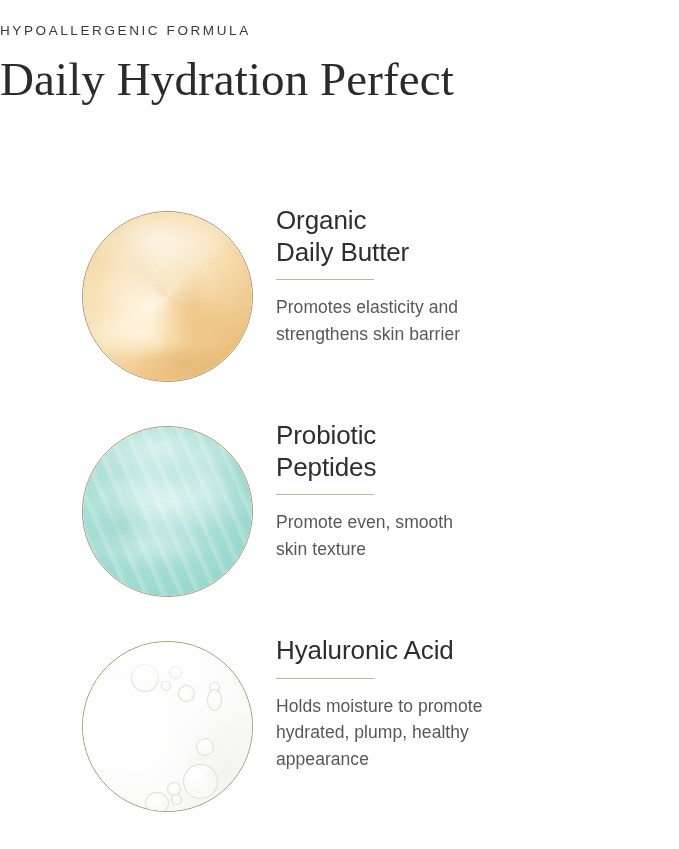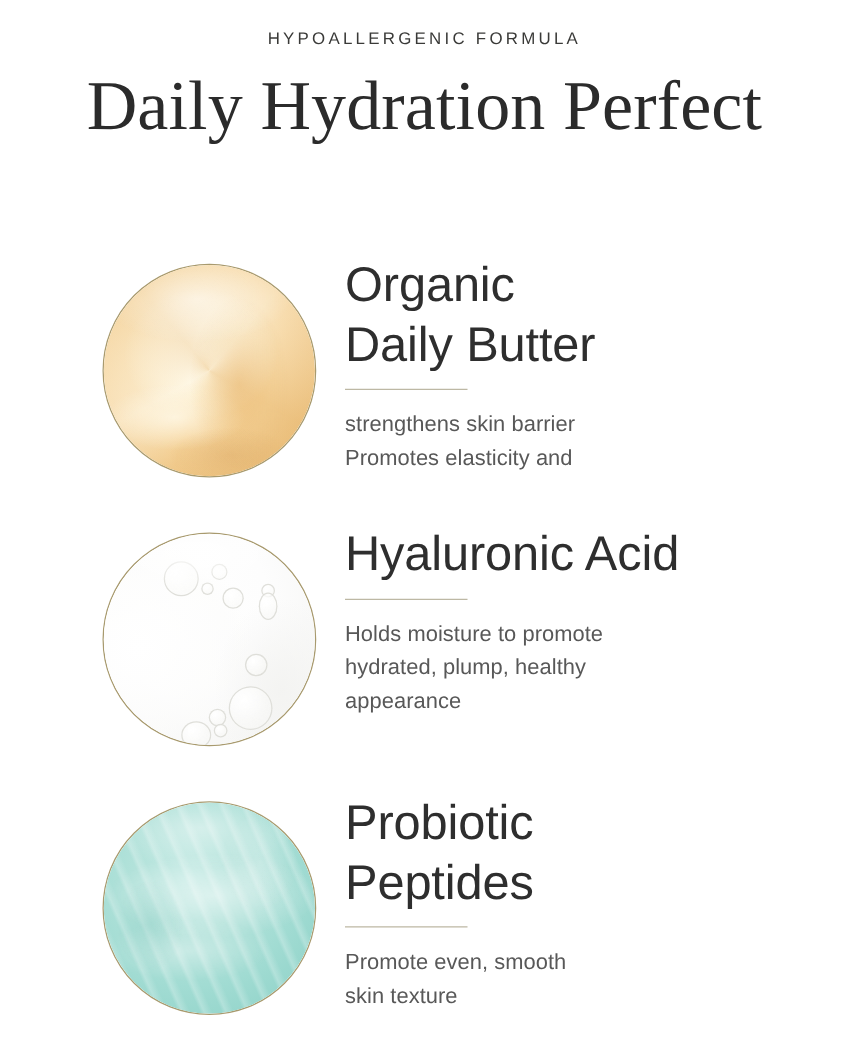--- a/index.html
+++ b/index.html
@@ -21,35 +21,35 @@
     height: 849px;
     background: #ffffff;
   }
 
   
   .header {
     position: absolute;
     top: 24px;
     left: 0;
     width: 679px;
-    text-align: center;
+    text-align: left;
   }
   .eyebrow {
     font-family: "Liberation Sans", sans-serif;
     font-size: 13.5px;
     font-weight: 400;
     letter-spacing: 2.6px;
     color: #3a3a38;
     text-transform: uppercase;
     line-height: 1;
     margin: 0;
   }
   .headline {
     font-family: "Liberation Serif", "DejaVu Serif", serif;
-    font-size: 56px;
+    font-size: 47px;
     font-weight: 400;
     color: #2b2b2b;
     line-height: 1.18;
     margin: 14px 0 0 0;
     letter-spacing: 0.1px;
   }
   .headline .hl-line {
     display: block;
   }
 
@@ -173,21 +173,21 @@
 
   
   .row-text {
     position: absolute;
     left: 276px;
     top: 0;
     width: 380px;
   }
   .ing-title {
     font-family: "Liberation Sans", sans-serif;
-    font-size: 39px;
+    font-size: 26px;
     font-weight: 300;
     color: #2e2e2e;
     line-height: 1.22;
     letter-spacing: -0.1px;
     margin: 0;
   }
   .ing-title .t-line { display: block; }
   .divider {
     width: 98px;
     height: 1px;
@@ -229,22 +229,45 @@
           <div class="tex gloss"></div>
         </div>
       </div>
       <div class="row-text">
         <h2 class="ing-title">
           <span class="t-line">Organic</span>
           <span class="t-line">Daily Butter</span>
         </h2>
         <div class="divider"></div>
         <p class="ing-desc">
+          <span class="d-line">Promotes elasticity and</span>
           <span class="d-line">strengthens skin barrier</span>
-          <span class="d-line">Promotes elasticity and</span>
+        </p>
+      </div>
+    </div>
+
+    <div class="row">
+      <div class="row-media">
+        <div class="swatch sw-prob">
+          <div class="tex base"></div>
+          <div class="tex swirl1"></div>
+          <div class="tex swirl2"></div>
+          <div class="tex swirl3"></div>
+          <div class="tex gloss"></div>
+        </div>
+      </div>
+      <div class="row-text">
+        <h2 class="ing-title">
+          <span class="t-line">Probiotic</span>
+          <span class="t-line">Peptides</span>
+        </h2>
+        <div class="divider"></div>
+        <p class="ing-desc">
+          <span class="d-line">Promote even, smooth</span>
+          <span class="d-line">skin texture</span>
         </p>
       </div>
     </div>
 
     <div class="row">
       <div class="row-media">
         <div class="swatch sw-hyal">
           <div class="tex base"></div>
           <div class="tex swirl1"></div>
           <div class="tex swirl2"></div>
@@ -270,37 +293,14 @@
         </h2>
         <div class="divider"></div>
         <p class="ing-desc">
           <span class="d-line">Holds moisture to promote</span>
           <span class="d-line">hydrated, plump, healthy</span>
           <span class="d-line">appearance</span>
         </p>
       </div>
     </div>
 
-    <div class="row">
-      <div class="row-media">
-        <div class="swatch sw-prob">
-          <div class="tex base"></div>
-          <div class="tex swirl1"></div>
-          <div class="tex swirl2"></div>
-          <div class="tex swirl3"></div>
-          <div class="tex gloss"></div>
-        </div>
-      </div>
-      <div class="row-text">
-        <h2 class="ing-title">
-          <span class="t-line">Probiotic</span>
-          <span class="t-line">Peptides</span>
-        </h2>
-        <div class="divider"></div>
-        <p class="ing-desc">
-          <span class="d-line">Promote even, smooth</span>
-          <span class="d-line">skin texture</span>
-        </p>
-      </div>
-    </div>
-
   </div>
 </div>
 
 </body></html>

